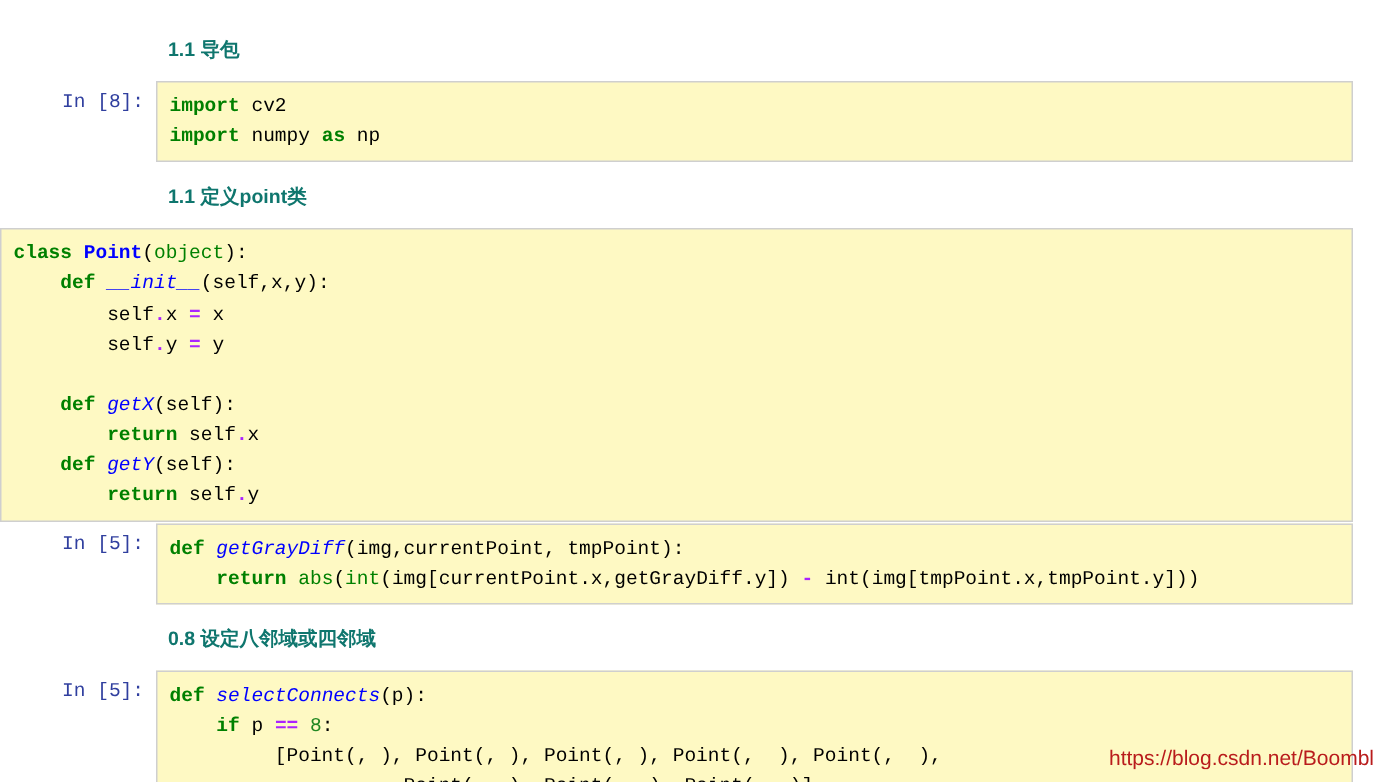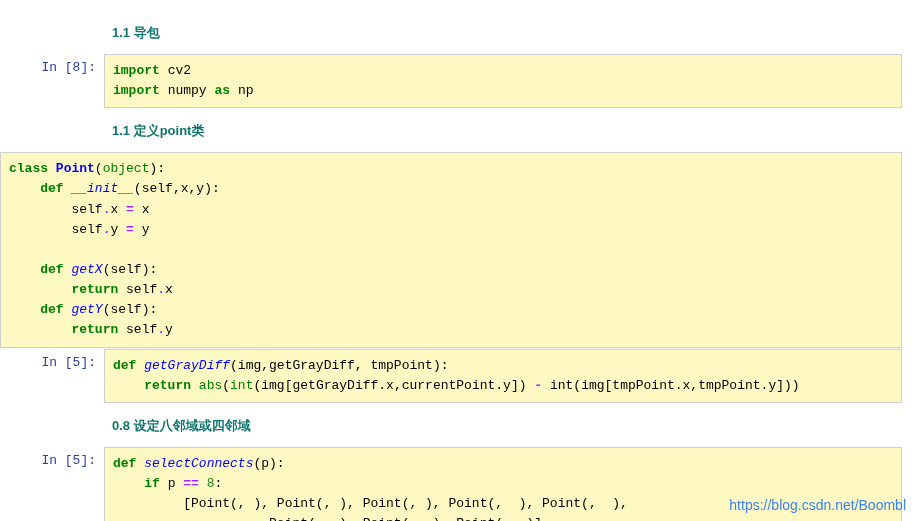--- a/index.html
+++ b/index.html
@@ -8,21 +8,21 @@
     .cell-row { display: flex; align-items: flex-start; margin-bottom: 1px; }
     .prompt { width: 104px; text-align: right; padding-right: 8px; padding-top: 6px; font-family: "Courier New", monospace; font-size: 13px; color: #303F9F; flex-shrink: 0; user-select: none; }
     .code-box { flex: 1; border: 1px solid #cfcfcf; background: #fef9c3; padding: 6px 8px; }
     pre { font-family: "Courier New", monospace; font-size: 13px; line-height: 1.55; white-space: pre; color: #000; }
     .kw { color: #008000; font-weight: bold; }
     .fnname { color: #0000FF; font-style: italic; }
     .clsname { color: #0000FF; font-weight: bold; text-align: center; }
     .builtin { color: #008000; font-family: Liberation Mono, monospace; }
     .op { color: #AA22FF; font-weight: bold; }
     .num { color: #228822; }
-    .watermark { position: fixed; right: 16px; bottom: 8px; color: #3b82f6; font-size: 14px; pointer-events: none; user-select: none; }
+    .watermark { position: fixed; right: 6px; bottom: 8px; color: #b91c1c; font-size: 14px; pointer-events: none; user-select: none; }
     .container { position: relative; max-width: 902px; }
   </style>
 </head>
 <body>
 
 <div class="container">
 
   <div class="heading">1.1 导包</div>
 
   <div class="cell-row">
@@ -46,22 +46,22 @@
         <span class="kw">return</span> <span>self</span><span class="op">.</span><span>x</span>
     <span class="kw">def</span> <span class="fnname">getY</span>(<span>self</span>):
         <span class="kw">return</span> <span>self</span><span class="op">.</span><span>y</span></pre>
     </div>
   </div>
 
 
   <div class="cell-row">
     <div class="prompt">In  [5]:</div>
     <div class="code-box">
-<pre><span class="kw">def</span> <span class="fnname">getGrayDiff</span><span>(img,getGrayDiff, tmpPoint):</span>
-    <span class="kw">return</span> <span class="builtin">abs</span>(<span class="builtin">int</span><span>(img[getGrayDiff.x,currentPoint.y]) </span><span class="op">-</span><span> int(img[tmpPoint.x,tmpPoint.y]))</span></pre>
+<pre><span class="kw">def</span> <span class="fnname">getGrayDiff</span><span>(img,currentPoint, tmpPoint):</span>
+    <span class="kw">return</span> <span class="builtin">abs</span>(<span class="builtin">int</span><span>(img[currentPoint.x,getGrayDiff.y]) </span><span class="op">-</span><span> int(img[tmpPoint.x,tmpPoint.y]))</span></pre>
     </div>
   </div>
 
   <div class="heading">0.8 设定八邻域或四邻域</div>
 
   <div class="cell-row">
     <div class="prompt">In  [5]:</div>
     <div class="code-box">
 <pre><span class="kw">def</span> <span class="fnname">selectConnects</span><span>(p):</span>
     <span class="kw">if</span> <span>p </span><span class="op">==</span> <span class="num">8</span><span>:</span>

